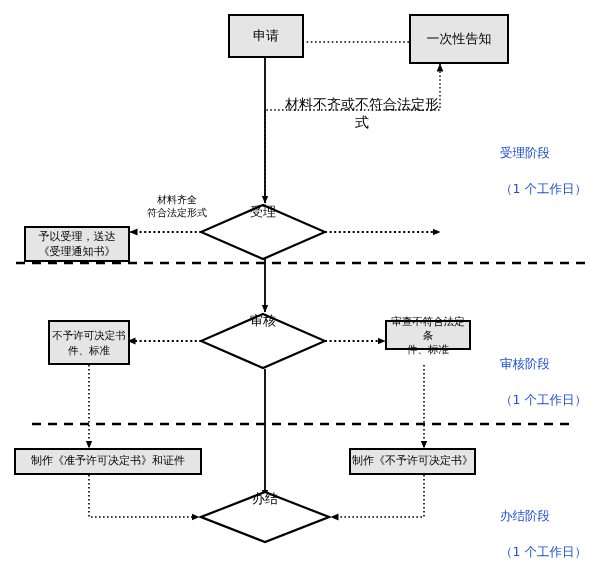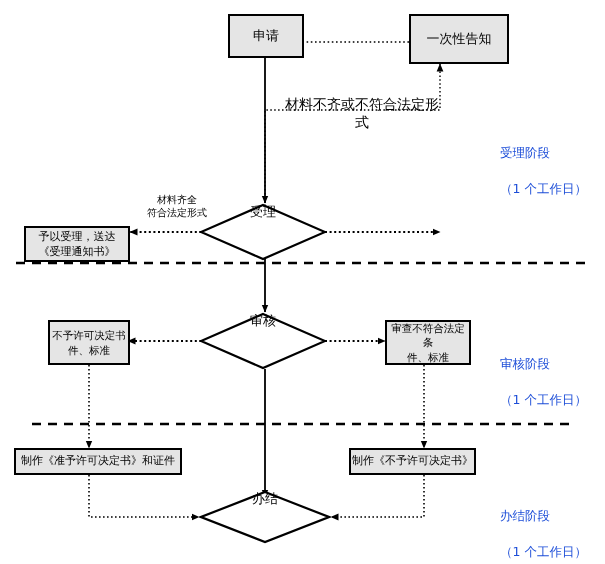--- a/index.html
+++ b/index.html
@@ -131,26 +131,26 @@
     <span style="white-space:pre-line;">予以受理，送达
 《受理通知书》</span>
   </div>
 
 
   <div class="node box" style="left:48px; top:320px; width:82px; height:45px; font-size:10.5px;">
     <span style="white-space:pre-line;">不予许可决定书
 件、标准</span>
   </div>
 
-  <div class="node box" style="left:385px; top:320px; width:86px; height:45px; font-size:10.5px;">
+  <div class="node box" style="left:385px; top:320px; width:86px; height:30px; font-size:10.5px;">
     <span style="white-space:pre-line;">审查不符合法定条
 件、标准</span>
   </div>
 
-  <div class="node box" style="left:14px; top:448px; width:168px; height:27px; font-size:11px;">
+  <div class="node box" style="left:14px; top:448px; width:188px; height:27px; font-size:11px;">
     <span>制作《准予许可决定书》和证件</span>
   </div>
 
   <div class="node box" style="left:349px; top:448px; width:127px; height:27px; font-size:11px;">
     <span>制作《不予许可决定书》</span>
   </div>
 
   <div class="diamond-wrap" style="left:199px; top:203px; width:128px; height:58px;">
     <svg width="128" height="58" viewBox="0 0 128 58" xmlns="http://www.w3.org/2000/svg">
       <polygon points="64,2 126,29 64,56 2,29" fill="#ffffff" stroke="#000000" stroke-width="2.2"></polygon>

